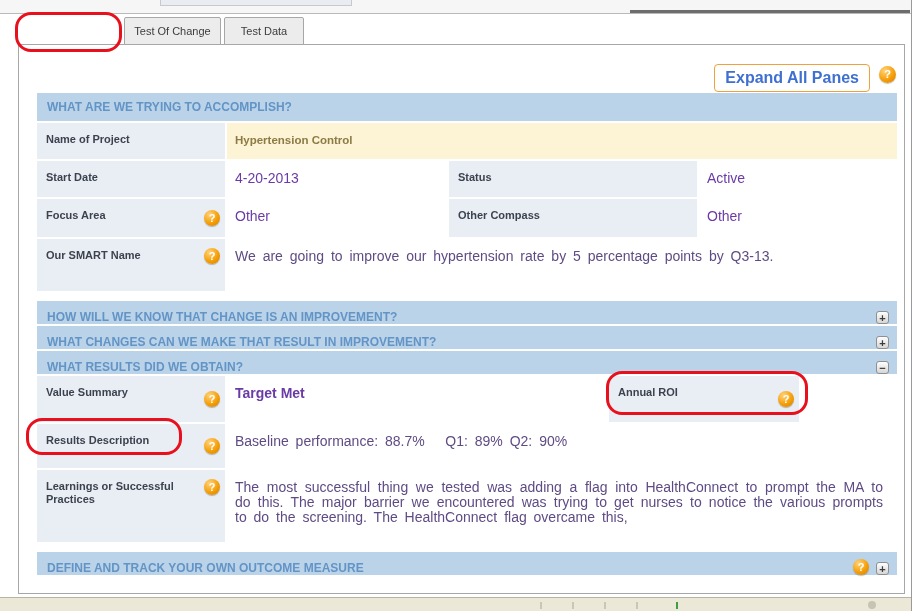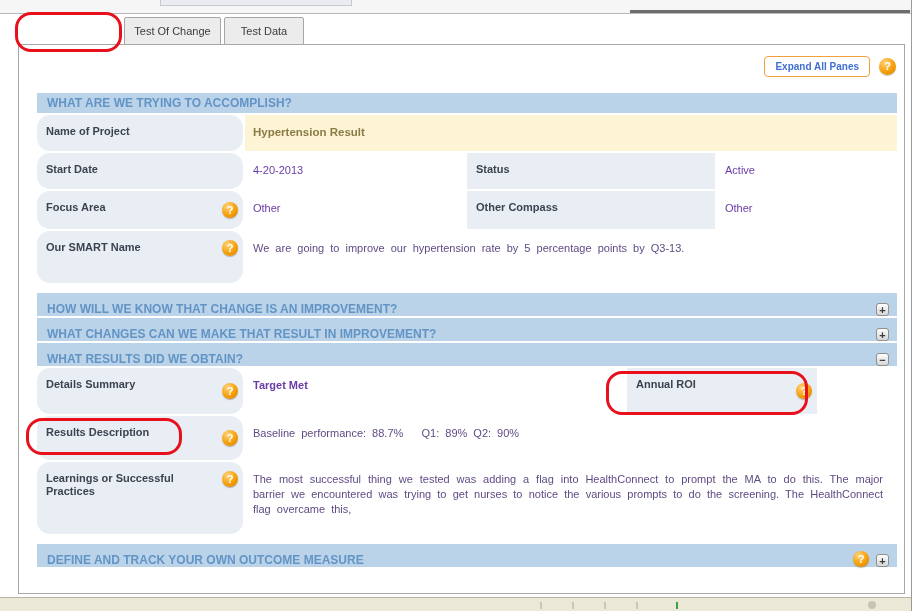--- a/index.html
+++ b/index.html
@@ -20,49 +20,49 @@
        border-radius:2px 2px 0 0;box-sizing:border-box;cursor:pointer;}
   .tab.active{background:#ffffff;border-bottom:1px solid #ffffff;height:31px;z-index:3;}
   .tab.t1{left:7px;width:96px;}
   .tab.t2{left:106px;width:97px;height:28px;}
   .tab.t3{left:206px;width:80px;height:28px;}
   
   .panel{position:absolute;left:18px;top:45px;width:887px;height:549px;background:#fff;
          border-left:1px solid #a7a7a7;border-right:1px solid #a7a7a7;border-bottom:1px solid #a7a7a7;
          box-sizing:border-box;}
   .toolbar{position:absolute;top:11px;right:8px;display:flex;align-items:center;gap:9px;}
-  .expand-btn{font-family:"Liberation Sans",sans-serif;font-size:10px;font-weight:bold;color:#3f6fd0;
-      background:#fff;border:1px solid #f0a13c;border-radius:4px;padding:4px 10px;cursor:pointer;}
+  .expand-btn{font-family:"Liberation Sans",sans-serif;font-size:16px;font-weight:bold;color:#3f6fd0;
+      background:#fff;border:1px solid #f0a13c;border-radius:4px;padding:4px 10px;cursor:pointer;margin-top:8px;}
   .help{display:inline-block;width:17px;height:17px;border-radius:50%;
       background:radial-gradient(circle at 35% 28%,#ffd27a,#f59f07 55%,#d47e00);
       color:#fff;font-size:11px;font-weight:bold;text-align:center;line-height:17px;cursor:pointer;
       box-shadow:0 1px 1px rgba(0,0,0,.25);}
   
   .tbl{position:absolute;left:18px;top:48px;width:860px;}
-  .sec-h{height:20px;background:#bad3e8;color:#6394c6;font-size:12px;font-weight:bold;
+  .sec-h{height:28px;background:#bad3e8;color:#6394c6;font-size:12px;font-weight:bold;
       display:flex;align-items:center;padding:0 8px 0 10px;box-sizing:border-box;margin-top:2px;}
   .sec-h.small{height:23px;align-items:flex-end;}
   .sec-h.first{margin-top:0;}
   .sec-h .sp{flex:1;}
   .sec-h .help{width:16px;height:16px;line-height:16px;margin-right:7px;}
   .toggle{display:inline-block;width:13px;height:13px;border:1px solid #8f8f8f;border-radius:3px;
       background:linear-gradient(#fefefe,#d6d6d6);color:#3c3c3c;font-size:11px;font-weight:bold;
       text-align:center;line-height:12px;box-sizing:border-box;cursor:pointer;}
   .gap8{height:8px;}
   .row{display:flex;margin-top:2px;}
   .row > div{box-sizing:border-box;}
   .cl{background:#e9eef5;position:relative;color:#3d434e;font-size:11px;font-weight:bold;
       padding:10px 24px 4px 9px;line-height:13px;}
   .cl .help{position:absolute;right:5px;top:50%;margin-top:-8px;width:16px;height:16px;line-height:16px;}
   .cl.icon-top .help{top:9px;margin-top:0;}
-  .cv{background:#fff;color:#6a3ba6;font-size:11px;padding:10px 8px 4px 8px;line-height:15px;}
+  .cv{background:#fff;color:#6a3ba6;font-size:14px;padding:10px 8px 4px 8px;line-height:15px;}
   .cv.para{color:#5f4b84;text-align:justify;word-spacing:3px;padding-right:14px;}
   .cv.bold{font-weight:bold;}
   .cream{background:#fcf4d4;color:#8d7b46;font-weight:bold;font-size:11.5px;}
-  .w190{width:206px;border-radius:13px;}.w220{width:220px;margin-left:2px;}.w295{width:248px;margin-left:2px;}
+  .w190{width:188px;}.w220{width:220px;margin-left:2px;}.w295{width:248px;margin-left:2px;}
   .w380{width:380px;margin-left:2px;}.w190b{width:190px;margin-left:2px;}
   .grow{flex:1;margin-left:2px;}
   .h36{height:36px;}.h38{height:38px;}.h52{height:52px;}.h46{height:46px;}.h44{height:44px;justify-content:space-between;}.h72{height:72px;}
   
   .ring{position:absolute;border:3px solid #e8101c;border-radius:16px;z-index:20;pointer-events:none;}
   .ring.r-tab{left:15px;top:12px;width:101px;height:34px;}
   .ring.r-roi{left:606px;top:371px;width:196px;height:38px;}
   .ring.r-desc{left:26px;top:418px;width:150px;height:31px;}
   
   .statusbar{position:absolute;left:0;top:597px;width:912px;height:14px;background:#ebe8d8;border-top:1px solid #b7b4a4;}
@@ -101,21 +101,21 @@
 
       <div class="sec-h first">
         <span>WHAT ARE WE TRYING TO ACCOMPLISH?</span>
       </div>
 
       <div class="row h36">
         <div class="cl w190">
           <span>Name of Project</span>
         </div>
         <div class="cv cream grow">
-          <span>Hypertension Result</span>
+          <span>Hypertension Control</span>
         </div>
       </div>
 
       <div class="row h36">
         <div class="cl w190">
           <span>Start Date</span>
         </div>
         <div class="cv w220">
           <span>4-20-2013</span>
         </div>
@@ -168,21 +168,21 @@
       </div>
 
       <div class="sec-h small">
         <span>WHAT RESULTS DID WE OBTAIN?</span>
         <span class="sp"></span>
         <span class="toggle">−</span>
       </div>
 
       <div class="row h46">
         <div class="cl w190">
-          <span>Details Summary</span>
+          <span>Value Summary</span>
           <span class="help">?</span>
         </div>
         <div class="cv bold w380">
           <span>Target Met</span>
         </div>
         <div class="cl w190b">
           <span>Annual ROI</span>
           <span class="help">?</span>
         </div>
         <div class="cv grow"></div>

